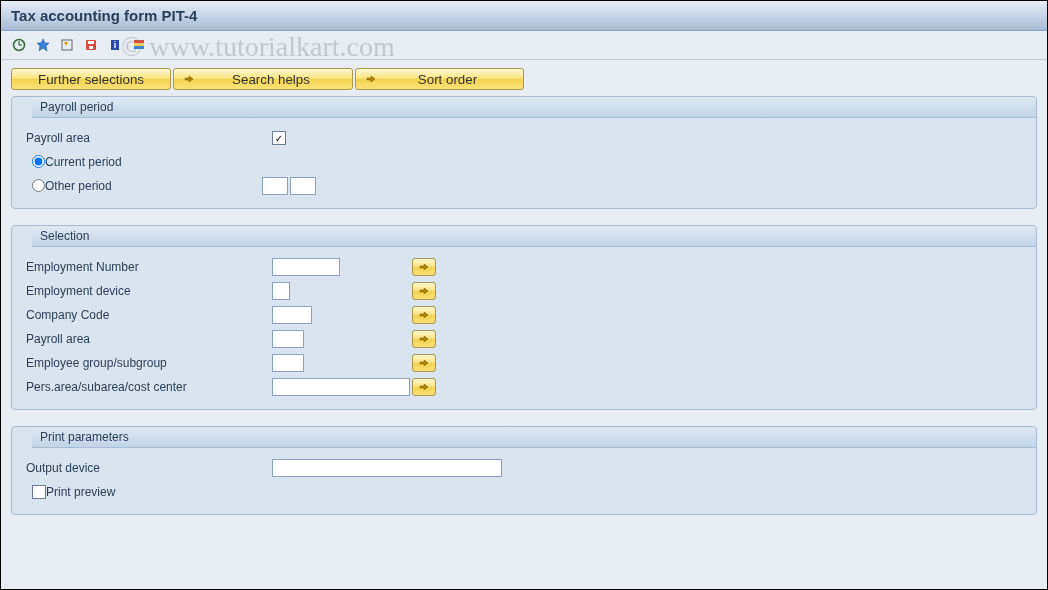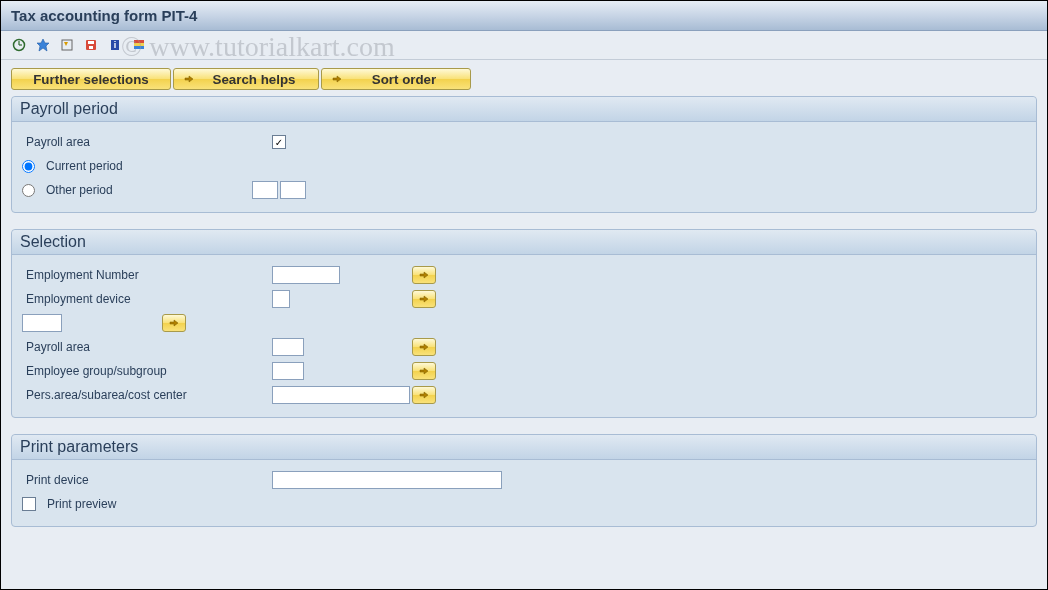--- a/index.html
+++ b/index.html
@@ -54,58 +54,58 @@
       background: linear-gradient(to bottom, #fef9d6 0%, #f9e27a 48%, #f3d24e 52%, #f9e27a 100%);
       border: 1px solid #a89a4a;
       border-radius: 3px;
       padding: 2px 10px;
       height: 22px;
       display: inline-flex;
       align-items: center;
       gap: 6px;
       cursor: pointer;
       color: #333;
-      font-weight: bold;
     }
     .sap-button .arrow-right {
       color: #7a6a00;
       font-weight: bold;
     }
     
     .group-box {
       border: 1px solid #a8bcd4;
       border-radius: 4px;
       background: #d9e4ee;
       margin-bottom: 16px;
       padding-bottom: 8px;
     }
     .group-title {
       background: linear-gradient(to bottom, #e0e9f2 0%, #c2d4e6 100%);
       border-bottom: 1px solid #a8bcd4;
       padding: 3px 8px;
       color: #2a3f5a;
       border-radius: 4px 4px 0 0;
-      font-size: 16px;
+      font-size: 12px;
+      margin-left: 20px;
     }
     .group-body {
       padding: 8px 10px 2px 10px;
     }
     .form-row {
       display: flex;
       align-items: center;
       height: 24px;
       margin-bottom: 0px;
     }
     .label-cell {
       width: 250px;
       padding-left: 4px;
       color: #2a3f5a;
     }
     .radio-lbl {
-      display: inline-flex; align-items: center; gap: 11px; color: #2a3f5a;
+      display: inline-flex; align-items: flex-start; gap: 0; color: #2a3f5a; margin-left: 10px;
     }
     .text-input {
       border: 1px solid #8aa0bc;
       background: #fff;
       height: 18px;
       padding: 0 3px;
       font-size: 12px;
     }
     .w-small { width: 26px; }
     .w-med { width: 68px; }
@@ -185,29 +185,29 @@
       </svg>
   </span>
 </div>
 
 <div class="main">
 
   <div class="button-row">
     <button class="sap-button" style="width:160px; justify-content:center;">
       <span>Further selections</span>
     </button>
-    <button class="sap-button" style="width:146px;justify-content:flex-end;">
+    <button class="sap-button" style="width:180px;justify-content:flex-end;">
       <span class="arrow-right">
         <svg width="10" height="10" viewBox="0 0 10 10">
             <path d="M1 4 L5 4 L5 2 L9 5 L5 8 L5 6 L1 6 Z" fill="#b08000" stroke="#7a5a00" stroke-width="0.5"></path>
           </svg>
       </span>
       <span style="flex:1; text-align:center;">Search helps</span>
     </button>
-    <button class="sap-button" style="width:150px;">
+    <button class="sap-button" style="width:169px;">
       <span class="arrow-right">
         <svg width="10" height="10" viewBox="0 0 10 10">
             <path d="M1 4 L5 4 L5 2 L9 5 L5 8 L5 6 L1 6 Z" fill="#b08000" stroke="#7a5a00" stroke-width="0.5"></path>
           </svg>
       </span>
       <span style="flex:1; text-align:center;">Sort order</span>
     </button>
   </div>
 
   <div class="group-box">
@@ -253,20 +253,21 @@
         <div class="spacer-cell">
             <input class="text-input" style="width: 18px;" value="">
           </div>
         <span class="arrow-btn">
             <svg width="10" height="10" viewBox="0 0 10 10">
               <path d="M1 4 L5 4 L5 2 L9 5 L5 8 L5 6 L1 6 Z" fill="#b08000" stroke="#7a5a00" stroke-width="0.5"></path>
             </svg>
           </span>
       </div>
       <div class="form-row">
+        <div class="label-cell">Company Code</div>
         <div class="spacer-cell">
             <input class="text-input" style="width: 40px;" value="">
           </div>
         <span class="arrow-btn">
             <svg width="10" height="10" viewBox="0 0 10 10">
               <path d="M1 4 L5 4 L5 2 L9 5 L5 8 L5 6 L1 6 Z" fill="#b08000" stroke="#7a5a00" stroke-width="0.5"></path>
             </svg>
           </span>
       </div>
       <div class="form-row">
@@ -302,21 +303,21 @@
             </svg>
           </span>
       </div>
     </div>
   </div>
 
   <div class="group-box">
     <div class="group-title">Print parameters</div>
     <div class="group-body">
       <div class="form-row">
-        <div class="label-cell">Print device</div>
+        <div class="label-cell">Output device</div>
         <input class="text-input w-xl" value="" style="">
       </div>
       <div class="form-row">
         <label class="radio-lbl">
           <span class="checkbox"></span>
           <span>Print preview</span>
         </label>
       </div>
     </div>
   </div>

